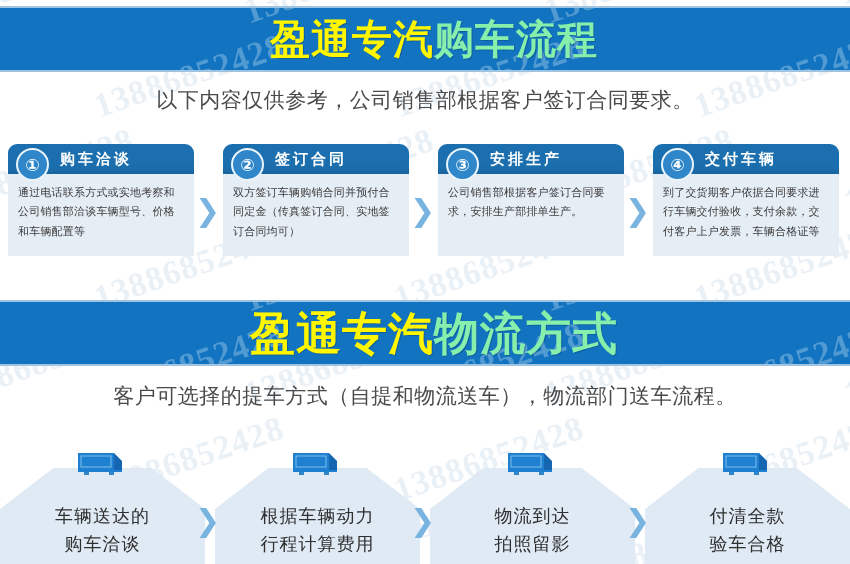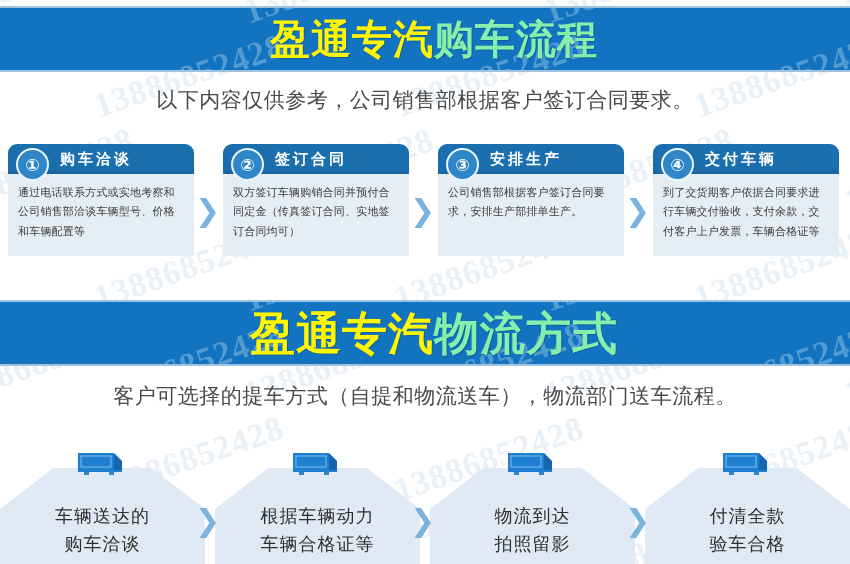--- a/index.html
+++ b/index.html
@@ -362,21 +362,21 @@
         <rect x="2" y="3" width="36" height="17" fill="#1f7fd0"></rect>
         <rect x="5" y="6" width="30" height="11" fill="none" stroke="#7fc0ea" stroke-width="1"></rect>
         <path d="M38 3 L46 11 L46 20 L38 20 Z" fill="#1565b0"></path>
         <rect x="2" y="20" width="44" height="2" fill="#1f7fd0"></rect>
         <rect x="8" y="22" width="5" height="3" fill="#2f87c9"></rect>
         <rect x="33" y="22" width="5" height="3" fill="#2f87c9"></rect>
       </svg>
       <div class="logi-shape"></div>
       <div class="logi-text">
         <div>根据车辆动力</div>
-        <div>车辆合格证等</div>
+        <div>行程计算费用</div>
       </div>
     </div>
 
     <div class="logi-card" style="left:430px;">
       <svg class="truck" viewBox="0 0 54 28">
         <rect x="2" y="3" width="36" height="17" fill="#1f7fd0"></rect>
         <rect x="5" y="6" width="30" height="11" fill="none" stroke="#7fc0ea" stroke-width="1"></rect>
         <path d="M38 3 L46 11 L46 20 L38 20 Z" fill="#1565b0"></path>
         <rect x="2" y="20" width="44" height="2" fill="#1f7fd0"></rect>
         <rect x="8" y="22" width="5" height="3" fill="#2f87c9"></rect>

